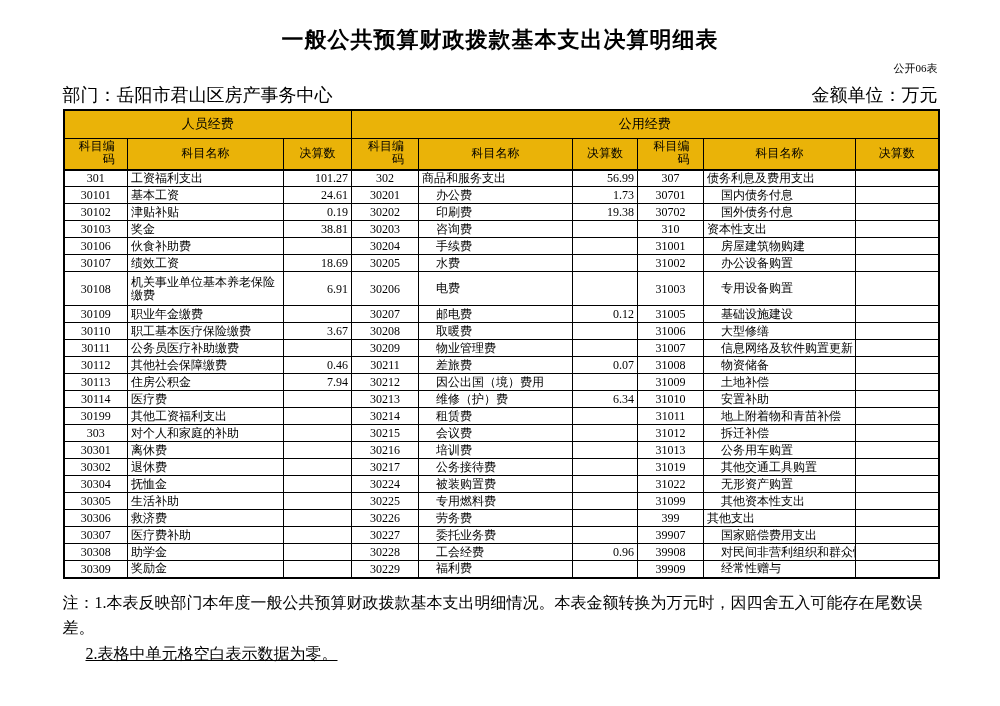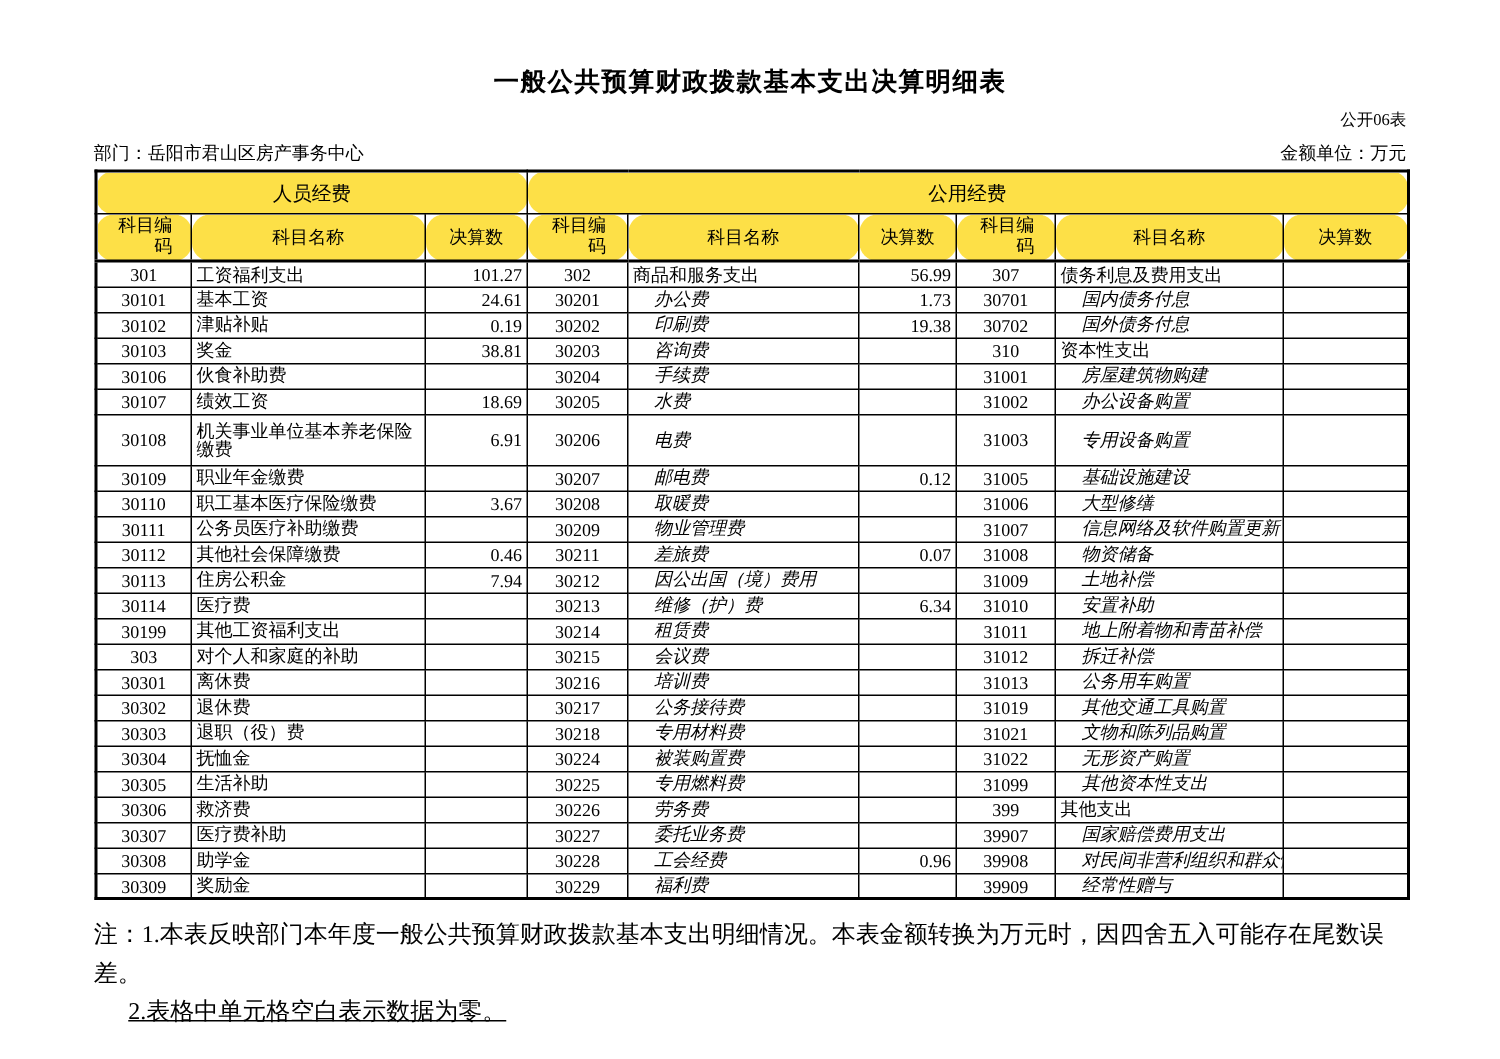--- a/index.html
+++ b/index.html
@@ -1,36 +1,36 @@
 <!DOCTYPE html>
 <html><head>
 <meta charset="utf-8">
 <style>
   html,body{margin:0;padding:0;background:#fff;color:#000;
     font-family:"Liberation Serif","DejaVu Serif",serif;}
   body{width:1000px;height:706px;overflow:hidden;}
   .sheet{width:875px;margin:0 auto;}
-  .title{margin-top:44px;text-align:center;font-size:17px;font-weight:bold;
+  .title{margin-top:26px;text-align:center;font-size:22px;font-weight:bold;
     letter-spacing:1px;line-height:1.25;}
   .code-line{margin-top:7px;text-align:right;font-size:11px;}
   .meta{margin-top:7px;margin-bottom:2px;display:flex;justify-content:space-between;
-    font-size:12px;}
+    font-size:18px;}
   table{width:875px;border-collapse:collapse;table-layout:fixed;
     border:2px solid #000;}
   th,td{border:1px solid #000;padding:0;overflow:hidden;}
-  thead th{background:#fde047;font-weight:normal;font-size:12px;text-align:center;border-radius:12px;}
+  thead th{background:#eab308;font-weight:normal;font-size:12px;text-align:center;}
   tr.grp th{height:27px;font-size:13px;}
   tr.cols th{height:30px;border-bottom:2px solid #000;}
   .cw{display:inline-block;width:38px;line-height:1.15;text-align:right;}
   tbody tr{height:17px;}
   tbody tr.tall{height:34px;}
   td.code{text-align:center;font-size:12px;line-height:1;}
   td.name{text-align:left;font-size:12px;line-height:1.05;padding-left:3px;
     white-space:nowrap;}
-  td.name.ind{padding-left:17px;font-style:italic;}
+  td.name.ind{padding-left:17px;}
   tr.tall td.name{white-space:normal;}
   td.val{text-align:right;font-size:12px;padding-right:3px;line-height:1;}
   .notes{margin-top:11px;font-size:16px;line-height:1.6;}
   .note-2{padding-left:23px;text-decoration:underline;}
 </style>
 </head>
 <body>
 
 <div class="sheet">
   <div class="title">一般公共预算财政拨款基本支出决算明细表</div>
@@ -251,31 +251,20 @@
           <td class="name">退休费</td>
           <td class="val"></td>
           <td class="code">30217</td>
           <td class="name ind">公务接待费</td>
           <td class="val"></td>
           <td class="code">31019</td>
           <td class="name ind">其他交通工具购置</td>
           <td class="val"></td>
         </tr>
         <tr>
-          <td class="code">30303</td>
-          <td class="name">退职（役）费</td>
-          <td class="val"></td>
-          <td class="code">30218</td>
-          <td class="name ind">专用材料费</td>
-          <td class="val"></td>
-          <td class="code">31021</td>
-          <td class="name ind">文物和陈列品购置</td>
-          <td class="val"></td>
-        </tr>
-        <tr>
           <td class="code">30304</td>
           <td class="name">抚恤金</td>
           <td class="val"></td>
           <td class="code">30224</td>
           <td class="name ind">被装购置费</td>
           <td class="val"></td>
           <td class="code">31022</td>
           <td class="name ind">无形资产购置</td>
           <td class="val"></td>
         </tr>

